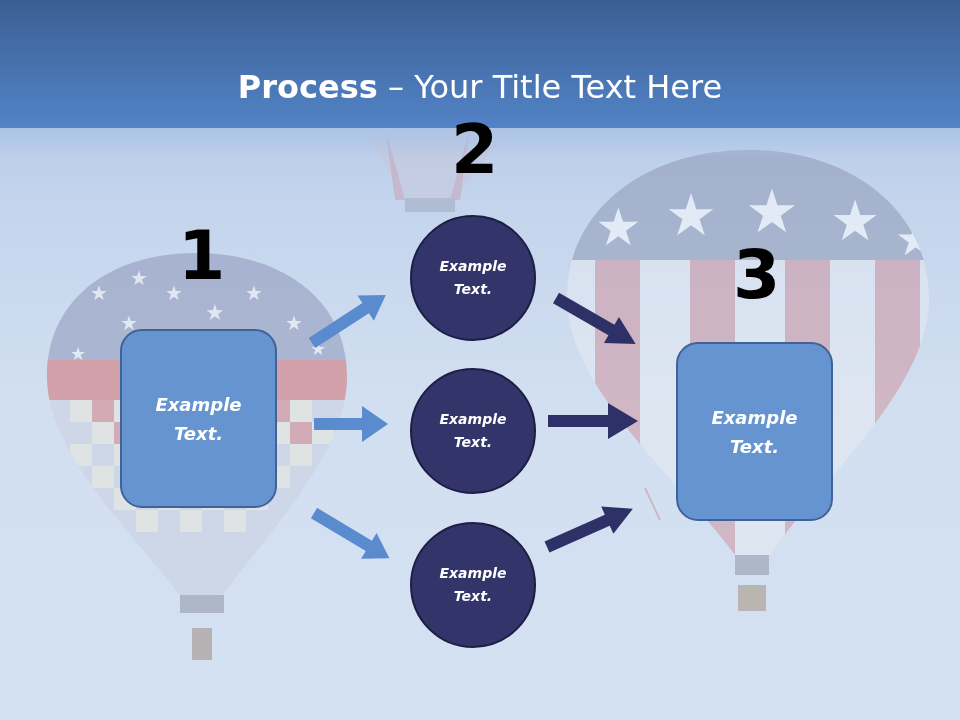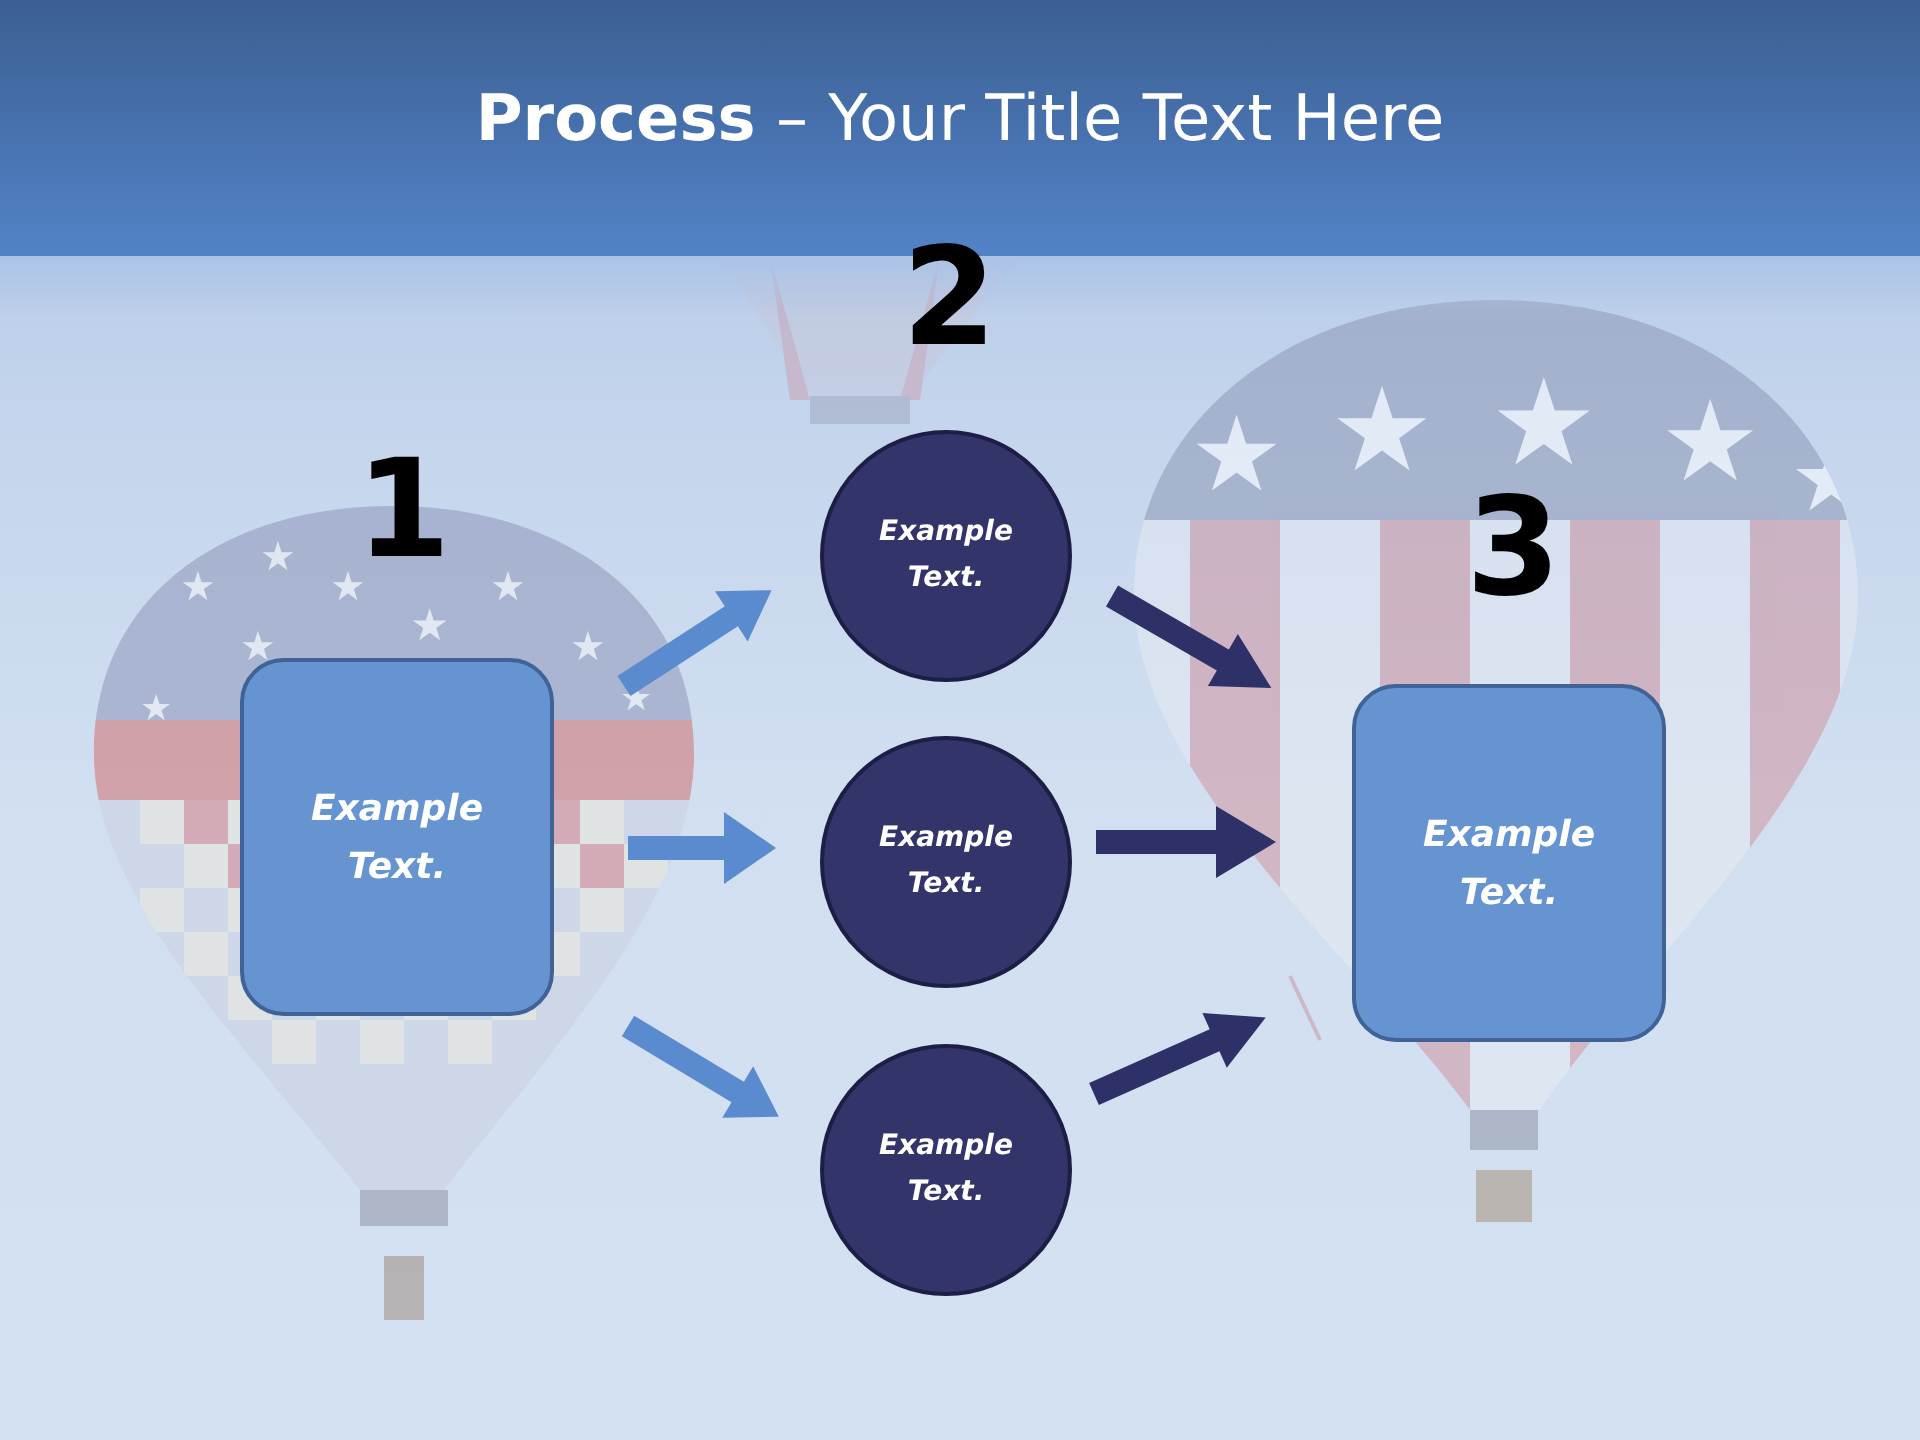--- a/index.html
+++ b/index.html
@@ -4,21 +4,21 @@
 <style>
   html, body { margin:0; padding:0; }
   body { width:960px; height:720px; overflow:hidden; position:relative;
          font-family:"DejaVu Sans", sans-serif; background:#d3e0f1; }
   .slide { position:absolute; left:0; top:0; width:960px; height:720px;
            background:linear-gradient(to bottom, #a9c1e2 0px, #c3d4ec 200px, #d2dff1 400px, #d4e1f2 720px); }
   .header { position:absolute; left:0; top:0; width:960px; height:128px;
             background:linear-gradient(to bottom, #3b5f93 0%, #4873b0 55%, #5283c6 100%); }
   .header-fade { position:absolute; left:0; top:128px; width:960px; height:30px;
             background:linear-gradient(to bottom, rgba(170,195,230,0.9), rgba(190,210,236,0)); }
-  .title { position:absolute; left:0; top:40px; width:960px; text-align:center;
+  .title { position:absolute; left:0; top:68px; width:960px; text-align:center;
            color:#ffffff; font-family:"DejaVu Sans", sans-serif; font-size:32px; }
   .title .bold { font-weight:bold; }
   .bg-art { position:absolute; left:0; top:0; width:960px; height:720px; }
   .step-num { position:absolute; font-family:"DejaVu Sans", sans-serif; font-weight:bold;
               font-size:68px; color:#000; line-height:1; }
   .box { position:absolute; background:#6594d0; border:2px solid #3f6396;
          border-radius:22px; display:flex; align-items:center; justify-content:center;
          flex-direction:column; color:#fff; font-family:"DejaVu Sans", sans-serif;
          font-style:italic; font-weight:bold; font-size:18px; line-height:29px; text-align:center;
          box-sizing:border-box; }

